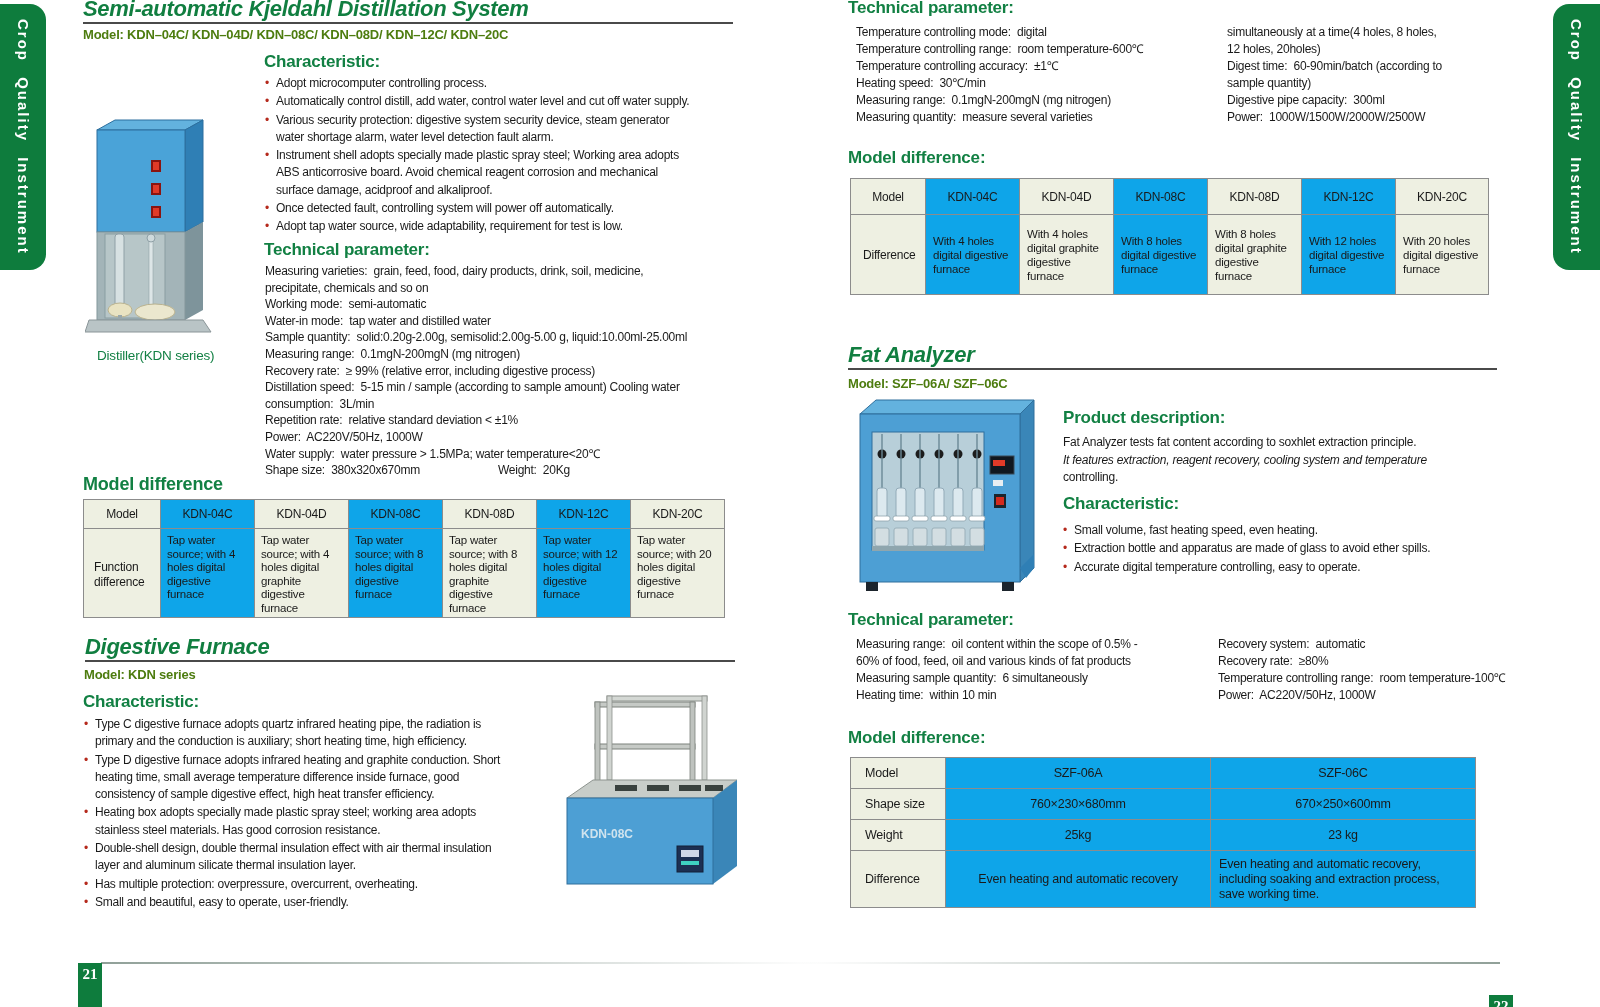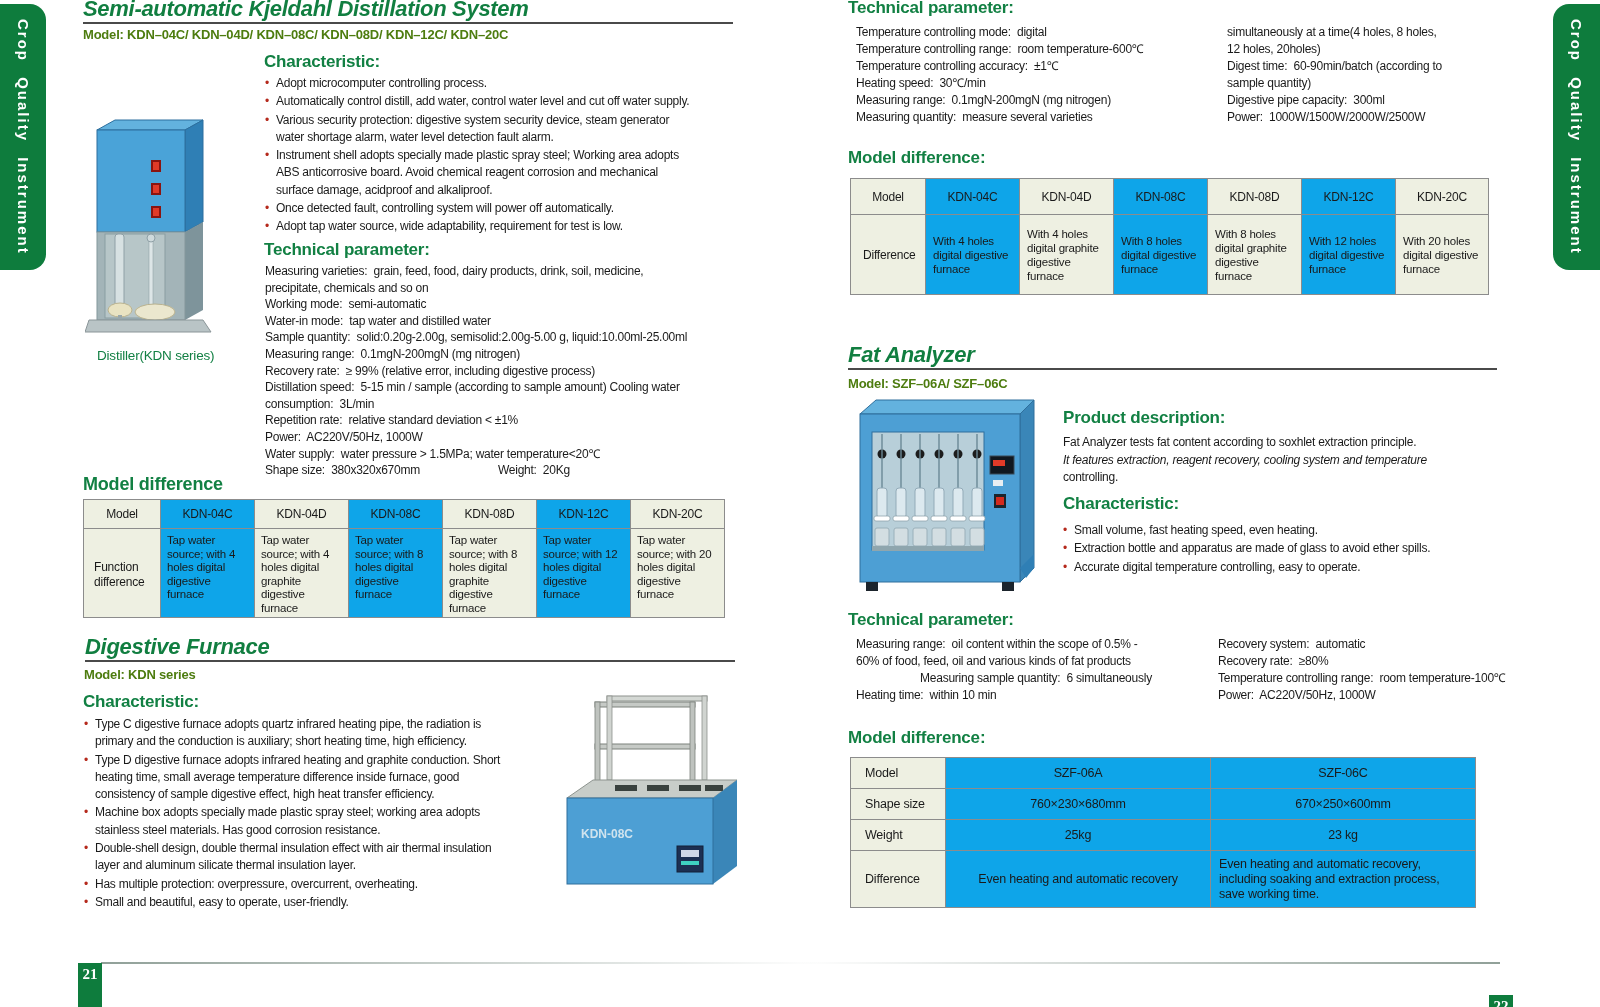--- a/index.html
+++ b/index.html
@@ -202,21 +202,21 @@
         <span class="dot">•</span>
         <div class="b-lines">
           <div>Type D digestive furnace adopts infrared heating and graphite conduction. Short</div>
           <div>heating time, small average temperature difference inside furnace, good</div>
           <div>consistency of sample digestive effect, high heat transfer efficiency.</div>
         </div>
       </div>
     <div class="b-item">
         <span class="dot">•</span>
         <div class="b-lines">
-          <div>Machine box adopts specially made plastic spray steel; working area adopts</div>
+          <div>Heating box adopts specially made plastic spray steel; working area adopts</div>
           <div>stainless steel materials. Has good corrosion resistance.</div>
         </div>
       </div>
     <div class="b-item">
         <span class="dot">•</span>
         <div class="b-lines">
           <div>Double-shell design, double thermal insulation effect with air thermal insulation</div>
           <div>layer and aluminum silicate thermal insulation layer.</div>
         </div>
       </div>
@@ -395,21 +395,21 @@
         <div class="b-lines">
           <div>Accurate digital temperature controlling, easy to operate.</div>
         </div>
       </div>
   </div>
 
   <div class="shead" style="left:848px;top:610px;">Technical parameter:</div>
   <div class="col" style="left:856px;top:636px;width:360px;">
     <div class="pline" style="line-height:17px;">Measuring range:  oil content within the scope of 0.5% -</div>
     <div class="pline" style="line-height:17px;">60% of food, feed, oil and various kinds of fat products</div>
-    <div class="pline" style="line-height:17px;text-align:center;">Measuring sample quantity:  6 simultaneously</div>
+    <div class="pline" style="line-height:17px;">Measuring sample quantity:  6 simultaneously</div>
     <div class="pline" style="line-height:17px;">Heating time:  within 10 min</div>
   </div>
   <div class="col" style="left:1218px;top:636px;width:300px;">
     <div class="pline" style="line-height:17px;">Recovery system:  automatic</div>
     <div class="pline" style="line-height:17px;">Recovery rate:  ≥80%</div>
     <div class="pline" style="line-height:17px;">Temperature controlling range:  room temperature-100℃</div>
     <div class="pline" style="line-height:17px;">Power:  AC220V/50Hz, 1000W</div>
   </div>
 
   <div class="shead" style="left:848px;top:728px;">Model difference:</div>

